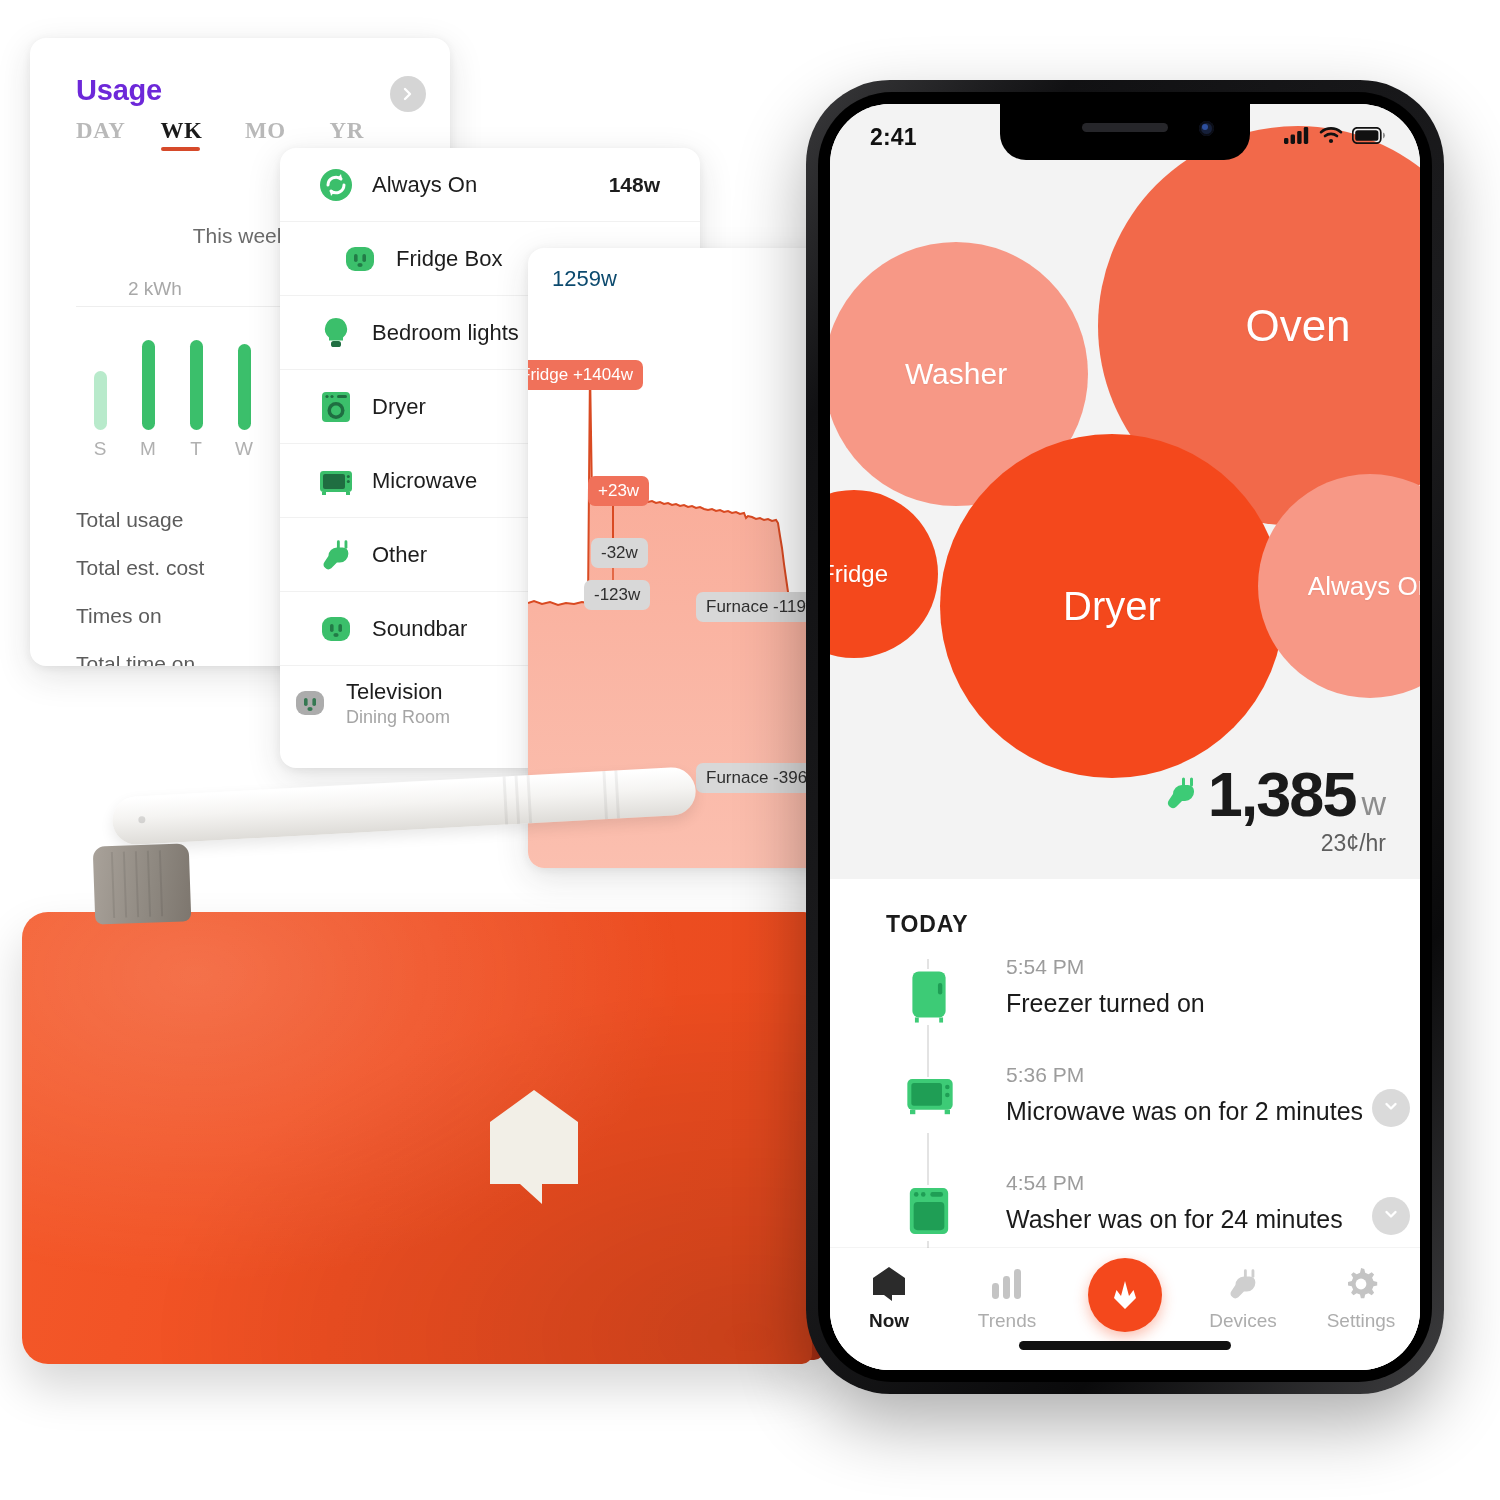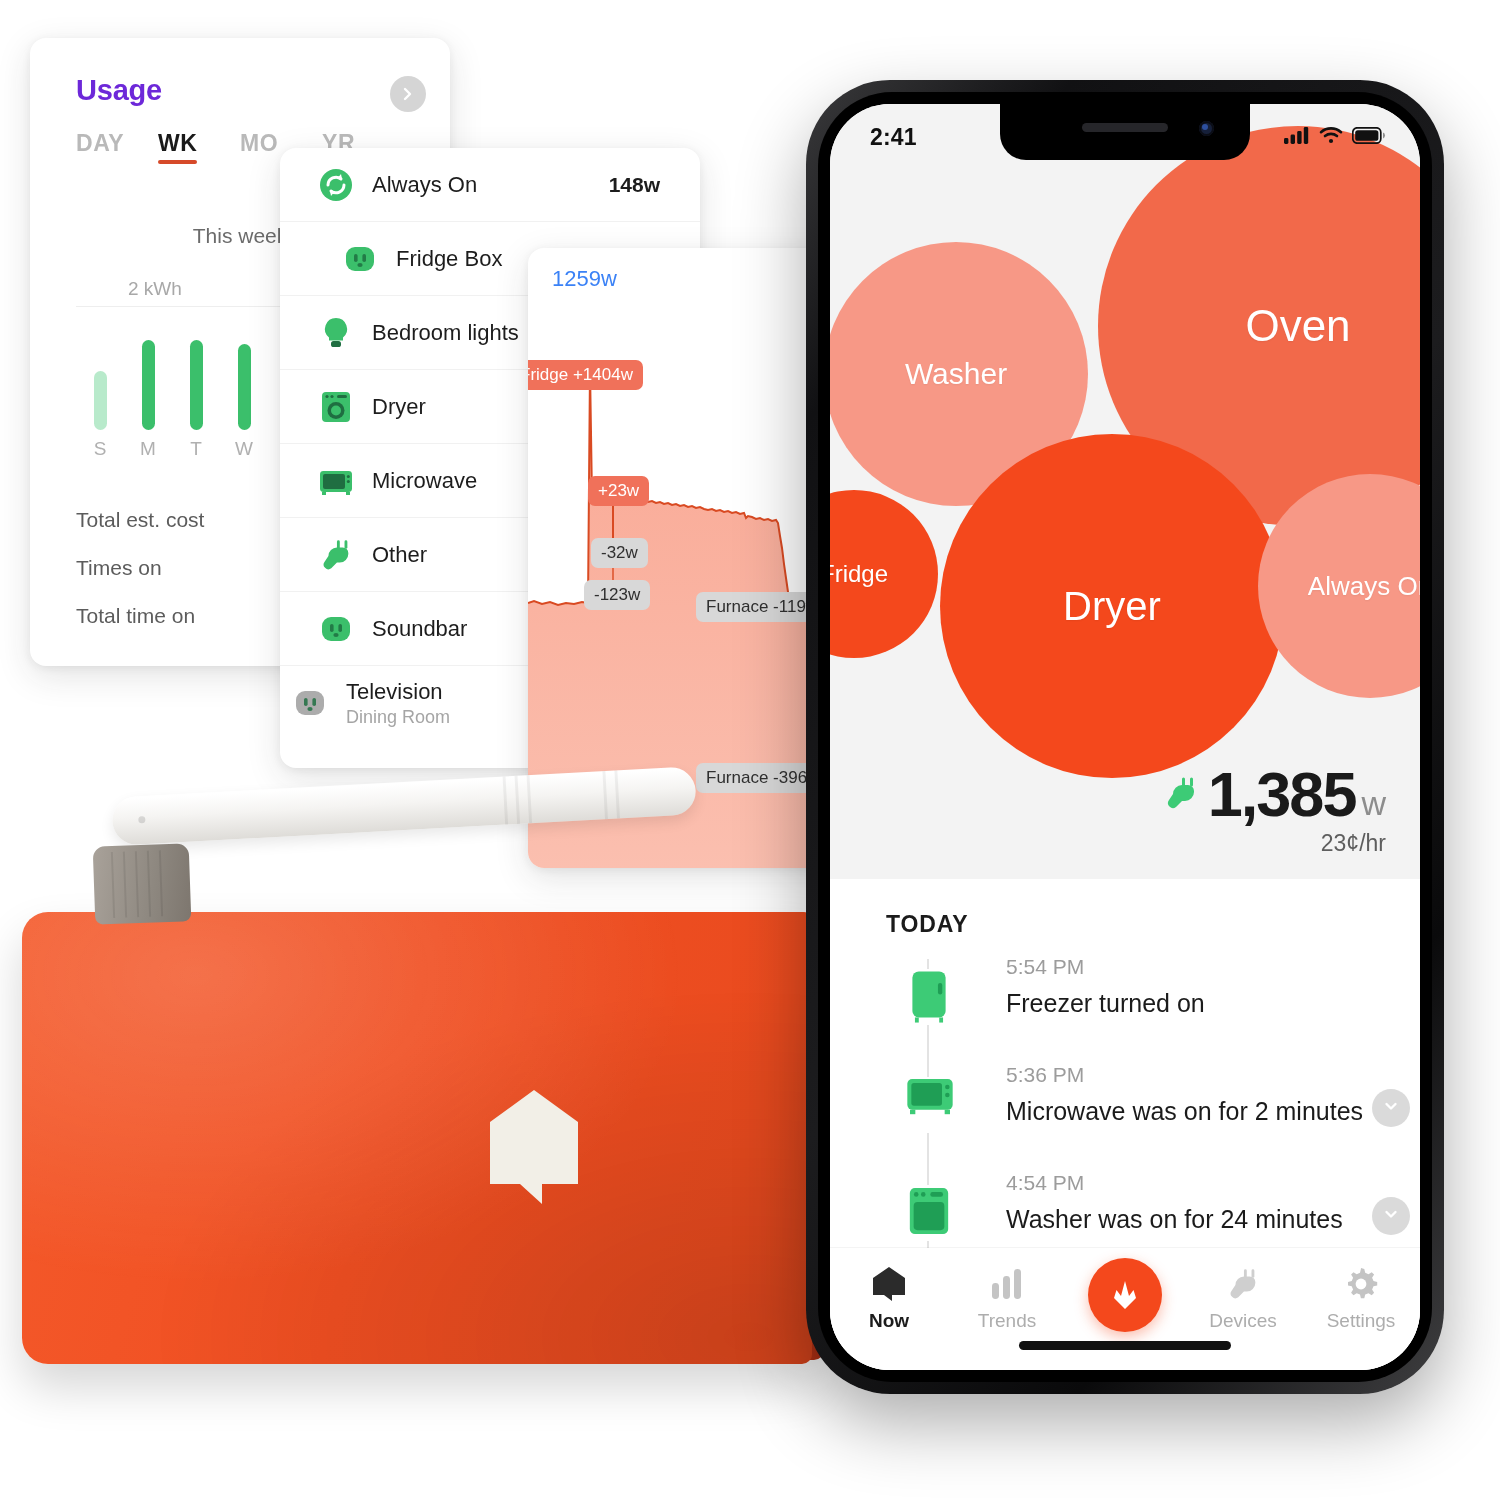--- a/index.html
+++ b/index.html
@@ -26,22 +26,22 @@
     position:absolute; left:46px; top:36px;
     font-size: 29px; font-weight: 700; color:#6d28d9; letter-spacing:-.2px;
   }
   .chev-btn {
     position:absolute; right:24px; top:38px;
     width:36px; height:36px; border-radius:50%;
     background:#d5d5d5; display:flex; align-items:center; justify-content:center;
   }
   .chev-btn svg { display:block; }
   .seg-tabs {
-    position:absolute; left:46px; top:92px; width:330px;
-    display:flex; gap:0;
+    position:absolute; left:46px; top:80px; width:330px;
+    display:flex; gap:8px;font-family:Liberation Serif, serif;
   }
   .seg-tab {
     width: 82px; text-align:left;
     font-size: 23px; font-weight: 600; color:#b9b9b9; letter-spacing:.6px;
     padding-bottom: 7px; position:relative;
   }
   .seg-tab.active { color:#1a1a1a; font-weight:700; }
   .seg-tab.active::after {
     content:""; position:absolute; left:0; bottom:0; width:39px; height:4px;
     background:#D64A2A; border-radius:2px;
@@ -84,21 +84,21 @@
   .dev-row.indent { padding-left: 62px; }
   .dev-ico { width:36px; height:36px; flex:0 0 36px; margin-right:18px; position:relative; }
   .dev-ico svg { display:block; }
   .dev-name { font-size:22px; color:#1d1d1d; }
   .dev-sub { font-size:18px; color:#a5a5a5; margin-top:2px; }
   .dev-watt { position:absolute; right:40px; font-size:21px; font-weight:700; color:#1d1d1d; }
 
   
   #live-card { left: 528px; top: 248px; width: 382px; height: 620px; }
   .live-top-label {
-    position:absolute; left:24px; top:18px; font-size:22px; color:#3b82f6;
+    position:absolute; left:24px; top:18px; font-size:22px; color:#0c4a6e;
   }
   .live-chart { position:absolute; left:0; top:0; width:382px; height:620px; }
   .tag {
     position:absolute; font-size:17px; padding:5px 10px; border-radius:7px;
     white-space:nowrap; font-weight:400;
   }
   .tag.orange { background:#F0715A; color:#ffffff; }
   .tag.grey { background:#D8D8D8; color:#303030; }
 
   
@@ -293,20 +293,21 @@
       </div>
     <div class="day-row" id="usage-days">
         <div class="day-lbl">S</div>
         <div class="day-lbl">M</div>
         <div class="day-lbl">T</div>
         <div class="day-lbl">W</div>
         <div class="day-lbl">T</div>
       </div>
 
     <div class="stat-rows">
+      <div class="stat-row">Total usage</div>
       <div class="stat-row">Total est. cost</div>
       <div class="stat-row">Times on</div>
       <div class="stat-row">Total time on</div>
     </div>
   </div>
 
   <div class="card" id="devices-card">
     <div id="device-rows">
         <div class="dev-row">
           <div class="dev-ico">

